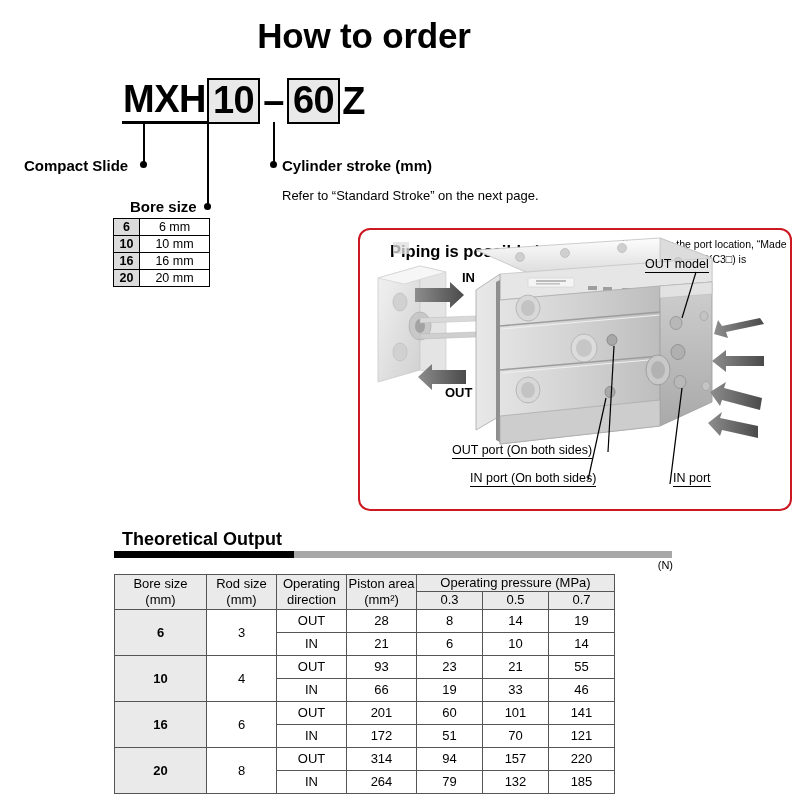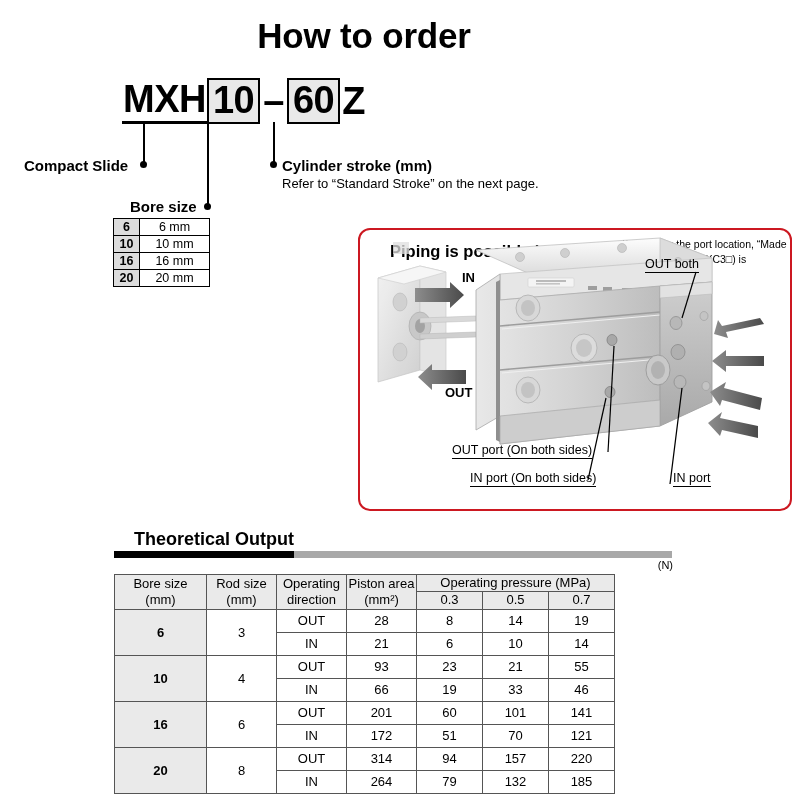--- a/index.html
+++ b/index.html
@@ -70,20 +70,21 @@
   .callout-label {
     position: absolute;
     font-size: 15px;
     font-weight: bold;
     white-space: nowrap;
   }
   .callout-sub {
     position: absolute;
     font-size: 13px;
     white-space: nowrap;
+    margin-top: 12px;
   }
 
   
   #bore-table-label {
     position: absolute;
     left: 130px; top: 198px;
     font-size: 15px;
     font-weight: bold;
   }
   #bore-table {
@@ -147,21 +148,21 @@
   }
   .diagram-label.underlined {
     border-bottom: 1.4px solid #000;
     padding-bottom: 1px;
   }
   .diagram-label.bold-plain { font-weight: bold; font-size: 13px; }
 
   
   #theo-title {
     position: absolute;
-    left: 134px; top: 529px;
+    left: 122px; top: 529px;
     font-size: 18px;
     font-weight: bold;
     border-bottom: 2px solid #000;
     padding-bottom: 1px;
     line-height: 1.15;
   }
   #theo-bar-black {
     position: absolute;
     left: 114px; top: 551px;
     width: 180px; height: 7px;
@@ -365,21 +366,21 @@
 
     <path d="M336 42 L322 88" stroke="#000" stroke-width="1.2" fill="none"></path>
     <path d="M248 222 L254 116" stroke="#000" stroke-width="1.2" fill="none"></path>
     <path d="M228 250 L246 168" stroke="#000" stroke-width="1.2" fill="none"></path>
     <path d="M310 254 L322 158" stroke="#000" stroke-width="1.2" fill="none"></path>
   </svg>
 
   <div class="diagram-label bold-plain" style="left:102px; top:40px;">IN</div>
   <div class="diagram-label bold-plain" style="left:85px; top:155px;">OUT</div>
 
-  <div class="diagram-label underlined" style="left:285px; top:27px;">OUT both</div>
+  <div class="diagram-label underlined" style="left:285px; top:27px;">OUT model</div>
   <div class="diagram-label underlined" style="left:92px; top:213px;">OUT port (On both sides)</div>
   <div class="diagram-label underlined" style="left:110px; top:241px;">IN port (On both sides)</div>
   <div class="diagram-label underlined" style="left:313px; top:241px;text-align:right;">IN port</div>
 </div>
 
 <div id="theo-title">Theoretical Output</div>
 <div id="theo-bar-black"></div>
 <div id="theo-bar-gray"></div>
 <div id="unit-label">(N)</div>
 

